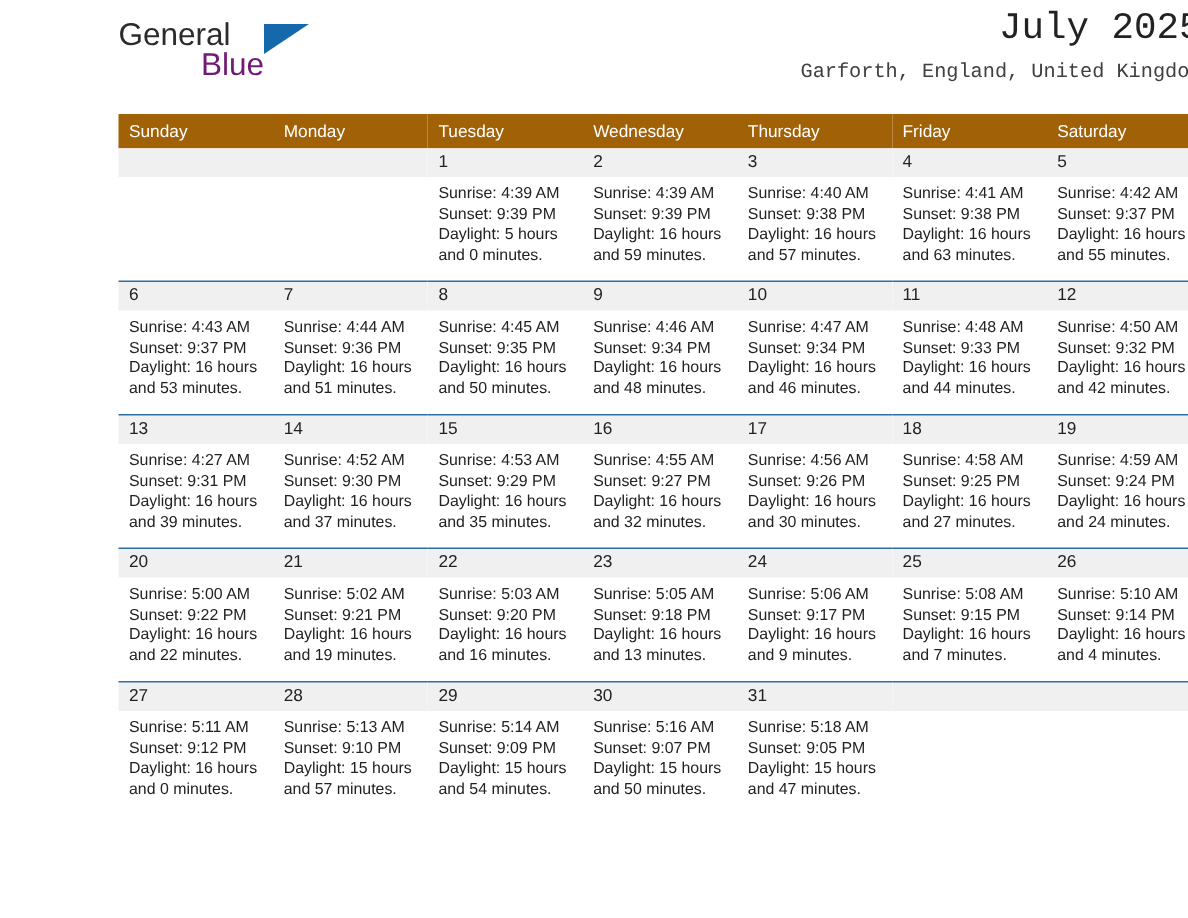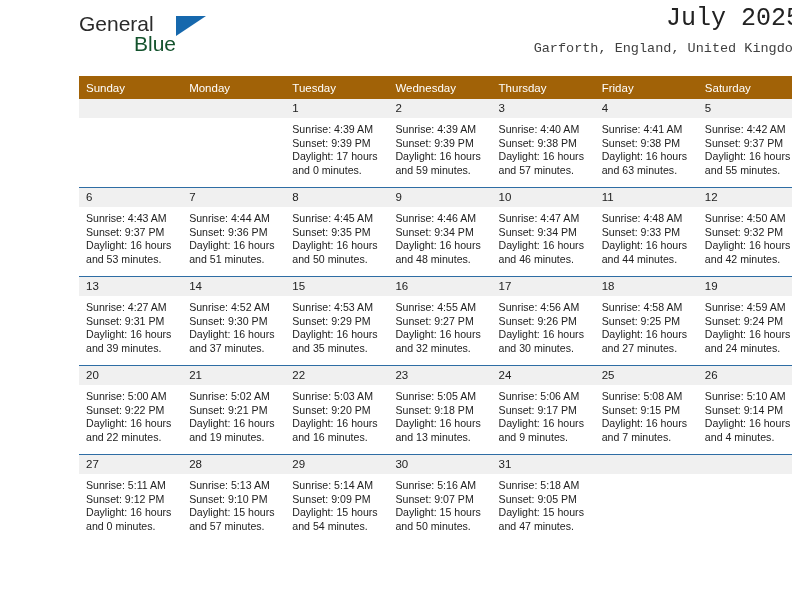--- a/index.html
+++ b/index.html
@@ -41,21 +41,21 @@
     font-size: 21px;
     color: #2b2b2b;
     letter-spacing: 0px;
     font-family: "Liberation Sans", sans-serif;
   }
   .logo-blue {
     position: absolute;
     left: 55px;
     top: 20px;
     font-size: 21px;
-    color: #14532d;
+    color: #701a75;
     font-family: "Liberation Sans", sans-serif;
   }
   .logo-tri {
     position: absolute;
     left: 97px;
     top: 4px;
     width: 0;
     height: 0;
     border-left: 30px solid #1668ad;
     border-bottom: 20px solid transparent;
@@ -170,21 +170,21 @@
             <div class="daynum empty"></div>
           </td>
           <td class="cell-blank">
             <div class="daynum empty"></div>
           </td>
           <td>
             <div class="daynum">1</div>
             <div class="details">
               <div>Sunrise: 4:39 AM</div>
               <div>Sunset: 9:39 PM</div>
-              <div>Daylight: 17 hours</div>
+              <div>Daylight: 5 hours</div>
               <div>and 0 minutes.</div>
             </div>
           </td>
           <td>
             <div class="daynum">2</div>
             <div class="details">
               <div>Sunrise: 4:39 AM</div>
               <div>Sunset: 9:39 PM</div>
               <div>Daylight: 16 hours</div>
               <div>and 59 minutes.</div>

